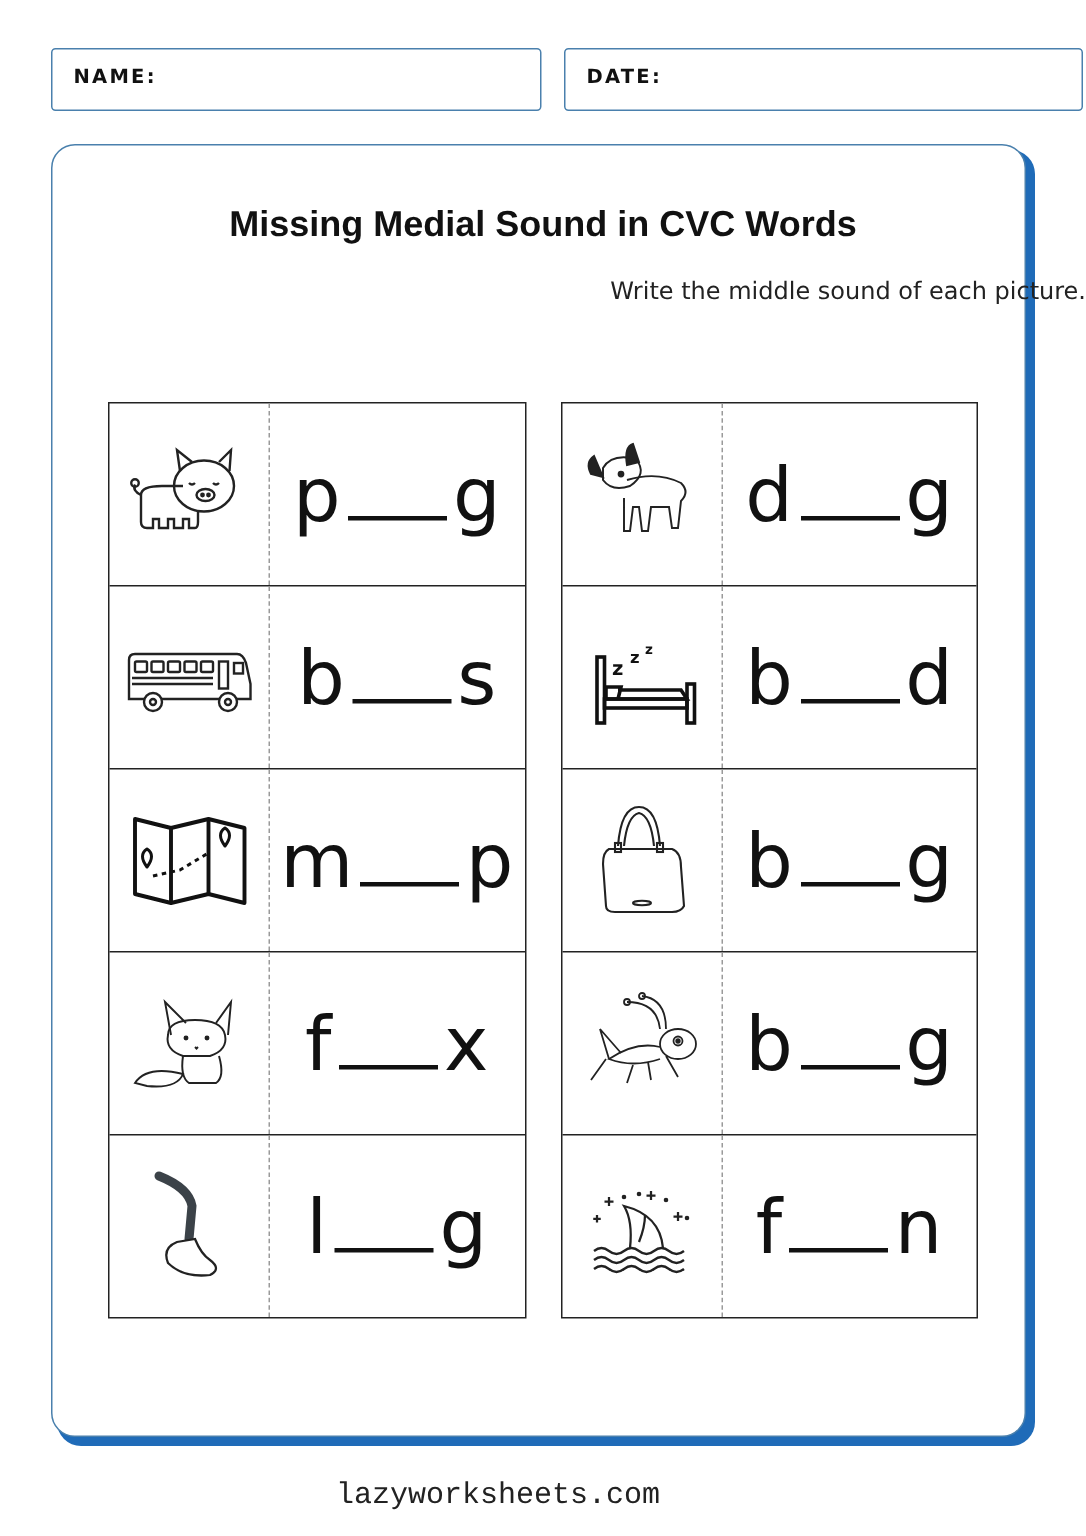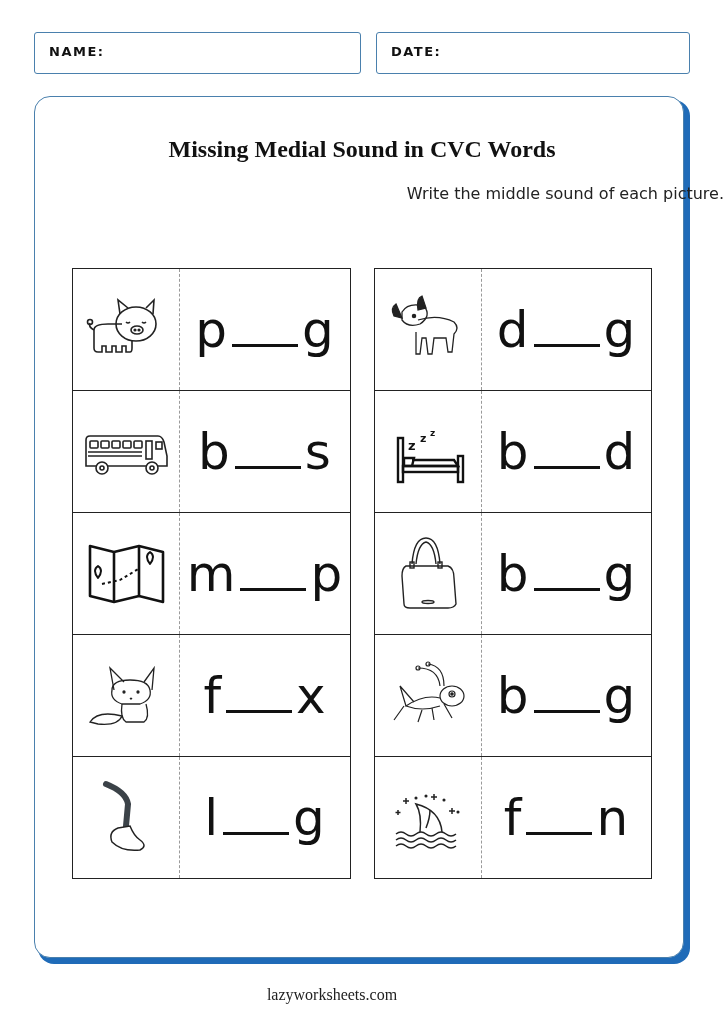--- a/index.html
+++ b/index.html
@@ -1,34 +1,34 @@
 <!DOCTYPE html>
 <html><head>
   <meta charset="utf-8">
   <style>
     html, body { margin:0; padding:0; background:#ffffff; }
     body { width:724px; height:1024px; position:relative; overflow:hidden; font-family:"DejaVu Sans", sans-serif; color:#111; }
     .field { position:absolute; top:32px; height:42px; border:1.5px solid #4a80ad; border-radius:3px; box-sizing:border-box; background:#fff; }
     .field .lbl { position:absolute; left:14px; top:11px; font-family:"DejaVu Sans", sans-serif; font-size:13px; font-weight:bold; letter-spacing:1.5px; color:#111; }
     #name-field { left:34px; width:327px; }
-    #date-field { left:376px; width:314px; }
+    #date-field { left:376px; width:346px; }
     .frame-shadow { position:absolute; left:38px; top:100px; width:652px; height:864px; background:#1f6bb8; border-radius:16px; }
     .frame { position:absolute; left:34px; top:96px; width:650px; height:862px; background:#fff; border:1.5px solid #4a80ad; border-radius:16px; box-sizing:border-box; }
-    .title { position:absolute; left:0; width:724px; top:136px; text-align:center; font-family:Liberation Serif, serif; font-weight:bold; font-size:24px; color:#111; }
+    .title { position:absolute; left:0; width:724px; top:136px; text-align:center; font-family:Liberation Sans, sans-serif; font-weight:bold; font-size:24px; color:#111; }
     .subtitle { position:absolute; left:0; width:724px; top:184px; text-align:right; font-family:"DejaVu Sans", sans-serif; font-size:16px; color:#222; }
     .grid { position:absolute; top:268px; width:279px; border:1.5px solid #222; box-sizing:border-box; }
     #grid-left { left:72px; }
     #grid-right { left:374px; width:278px; }
     .card { position:relative; height:122px; border-bottom:1.5px solid #222; box-sizing:border-box; display:flex; }
     .card:last-child { border-bottom:none; height:121px; }
     .pic { width:107px; height:100%; border-right:1.5px dashed #9a9a9a; box-sizing:border-box; display:flex; align-items:center; justify-content:center; }
     .pic svg { width:92px; height:80px; }
     .word { flex:1; display:flex; align-items:center; justify-content:center; font-family:"DejaVu Sans", sans-serif; font-size:50px; color:#111; letter-spacing:1px; }
     .word .blank { display:inline-block; width:66px; border-bottom:3px solid #111; margin:0 4px; transform:translateY(16px); height:0; }
-    .footer { position:absolute; left:0; width:664px; top:986px; text-align:center; font-family:Liberation Serif, serif; font-size:16px; color:#222; }
+    .footer { position:absolute; left:0; width:664px; top:986px; text-align:center; font-family:Liberation Mono, monospace; font-size:20px; color:#222; }
   </style>
 </head>
 <body>
 
 <div class="field" id="name-field">
   <span class="lbl">NAME:</span>
 </div>
 <div class="field" id="date-field">
   <span class="lbl">DATE:</span>
 </div>

